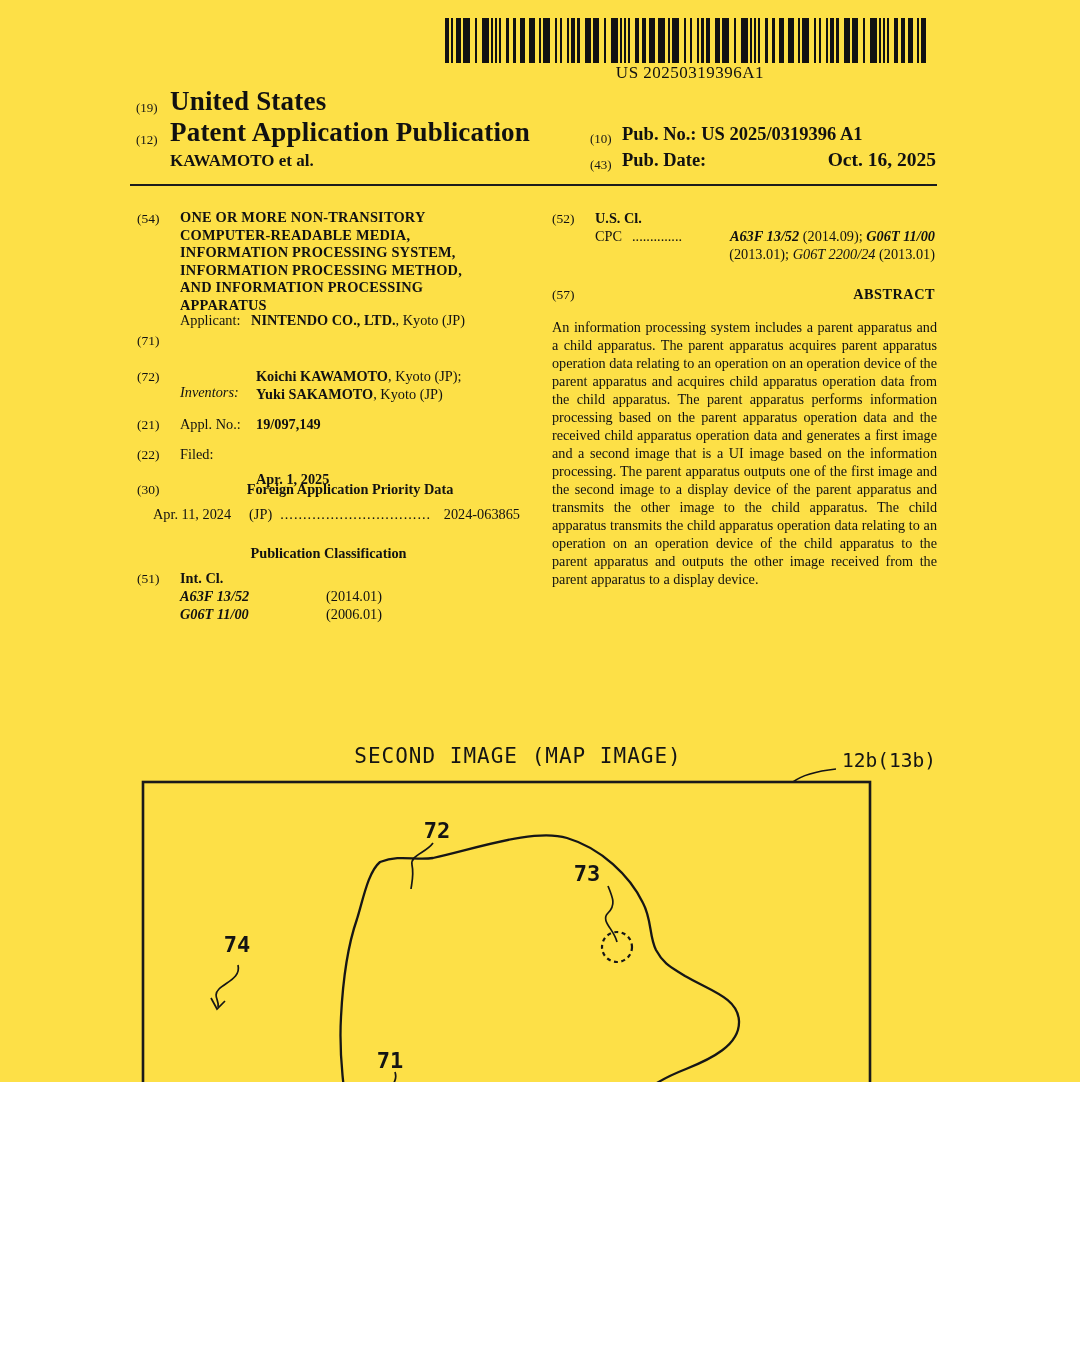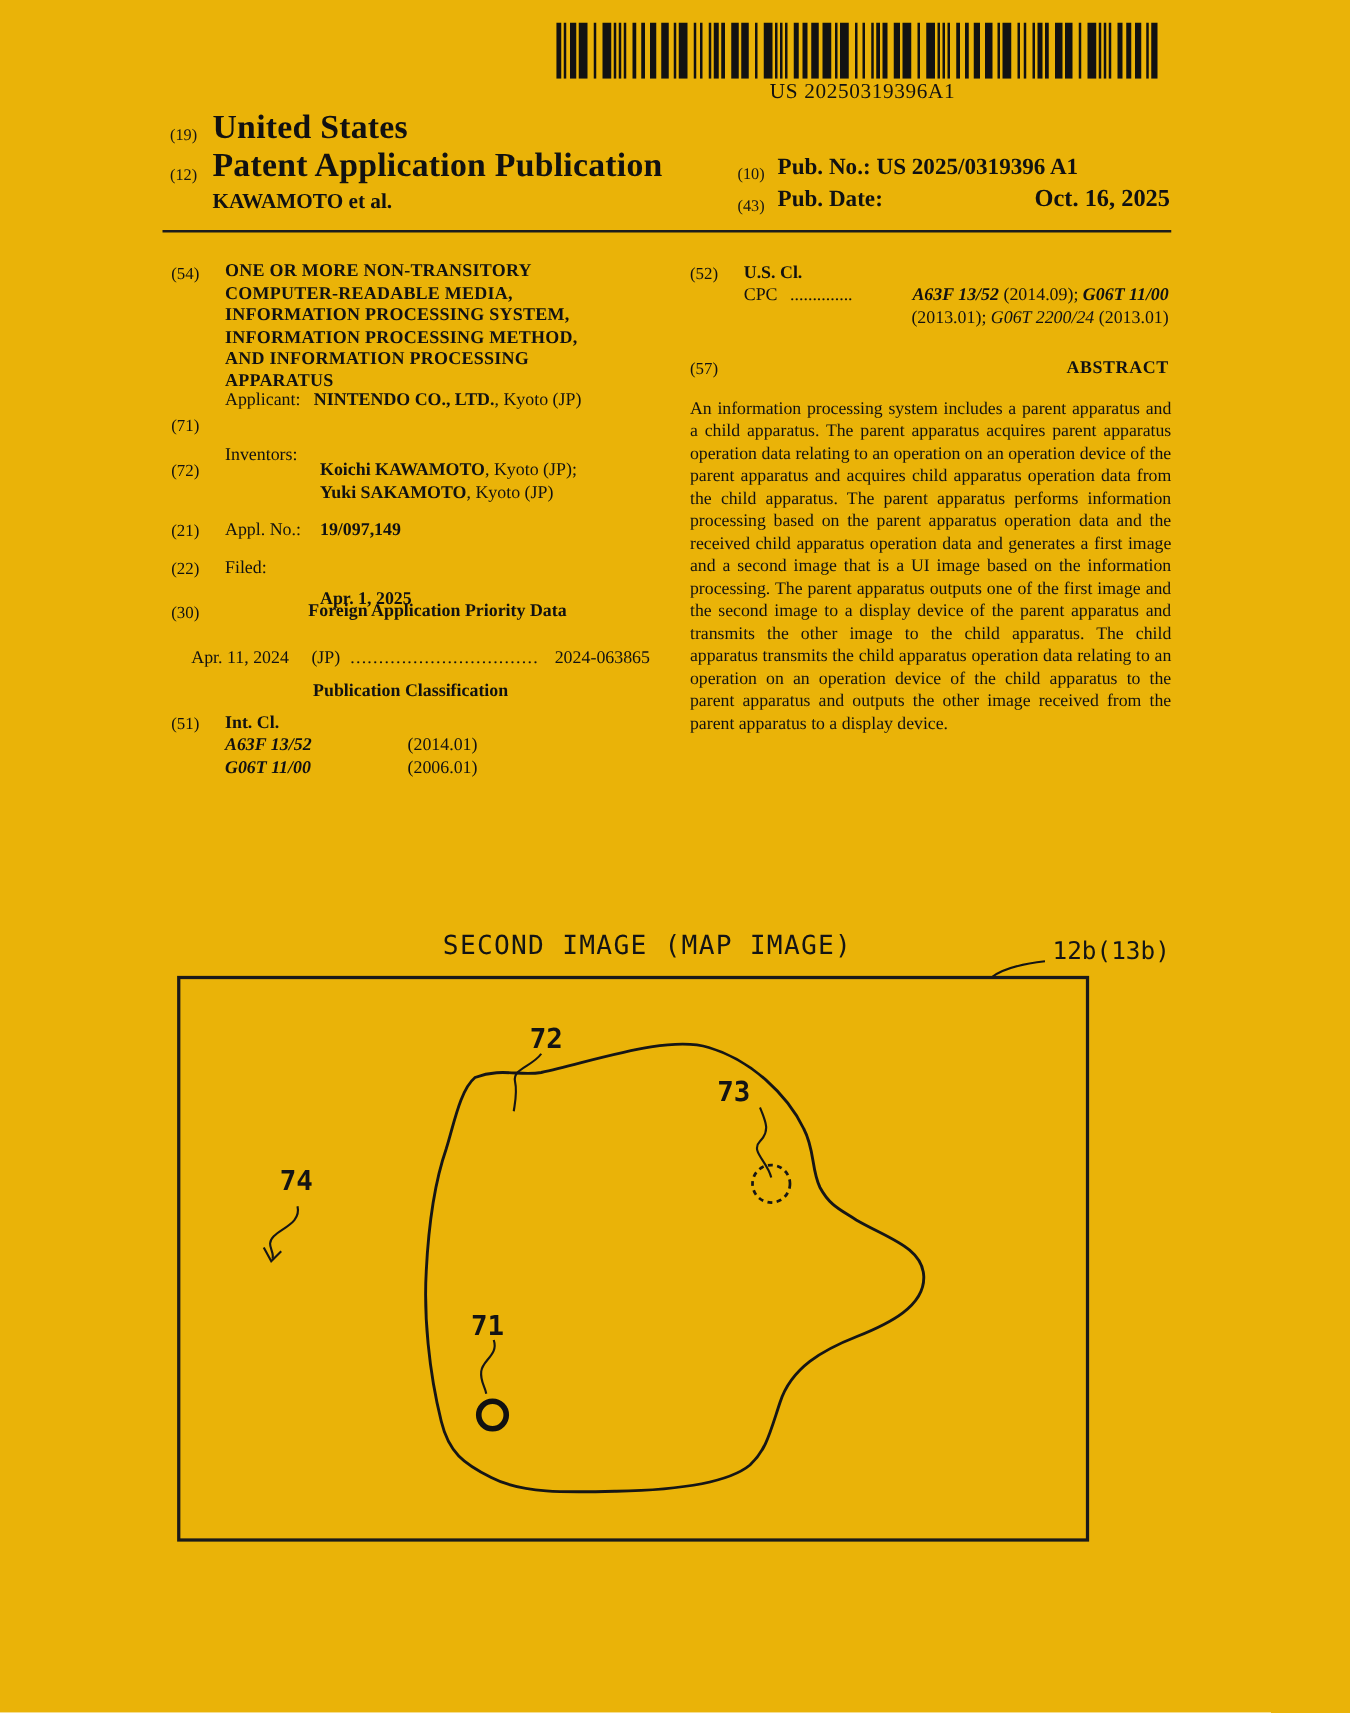--- a/index.html
+++ b/index.html
@@ -1,16 +1,16 @@
 <!DOCTYPE html>
 <html><head>
 <meta charset="utf-8">
 <style>
   html,body{margin:0;padding:0;background:#ffffff;}
-  .page{position:relative;width:1080px;height:1370px;background:#eab308;
+  .page{position:relative;width:1080px;height:1082px;background:#fde047;
         font-family:"Liberation Serif", serif;color:#111;overflow:hidden;}
   .abs{position:absolute;}
   
   .barcode{display:flex;align-items:stretch;height:45px;overflow:hidden;}
   .barcode .bar{background:#121212;flex:none;}
   .bc-text{font-size:17px;letter-spacing:.5px;text-align:center;}
   .inid{font-size:13px;color:#161616;}
   .h-big{font-size:27px;font-weight:bold;letter-spacing:.2px;}
   .h-auth{font-size:17px;font-weight:bold;}
   .h-pub{font-size:18.5px;font-weight:bold;}
@@ -136,38 +136,38 @@
     <div>APPARATUS</div>
   </div>
 
   <span class="num" style="top:333px;">(71)</span>
   <div class="abs biblio" style="left:180px;top:312px;">
     <span>Applicant:</span>&nbsp;&nbsp;
     <span class="b">NINTENDO CO., LTD.</span><span>, Kyoto (JP)</span>
   </div>
 
   <span class="num" style="top:369px;">(72)</span>
-  <div class="abs biblio" style="left:180px;top:356px;">Inventors:</div>
+  <div class="abs biblio" style="left:180px;top:384px;font-style:italic;">Inventors:</div>
   <div class="abs biblio" style="left:256px;top:368px;">
     <div><span class="b">Koichi KAWAMOTO</span><span>, Kyoto (JP);</span></div>
     <div><span class="b">Yuki SAKAMOTO</span><span>, Kyoto (JP)</span></div>
   </div>
 
   <span class="num" style="top:417px;">(21)</span>
   <div class="abs biblio" style="left:180px;top:416px;">Appl. No.:</div>
   <div class="abs biblio b" style="left:256px;top:416px;">19/097,149</div>
 
   <span class="num" style="top:447px;">(22)</span>
   <div class="abs biblio" style="left:180px;top:446px;">Filed:</div>
   <div class="abs biblio b" style="left:256px;top:446px;margin-top:25px;">Apr. 1, 2025</div>
 
   <span class="num" style="top:482px;">(30)</span>
   <div class="abs biblio b" style="left:180px;top:481px;width:340px;text-align:center;">Foreign Application Priority Data</div>
 
-  <div class="abs biblio cline" style="left:153px;top:518px;width:367px;">
+  <div class="abs biblio cline" style="left:153px;top:506px;width:367px;">
     <span>Apr. 11, 2024</span>
     <span style="width:18px;"></span>
     <span>(JP)</span>
     <span style="width:8px;"></span>
     <span class="dots">.................................</span>
     <span style="width:6px;"></span>
     <span>2024-063865</span>
   </div>
 
   <div class="abs biblio b" style="left:137px;top:545px;width:383px;text-align:center;">Publication Classification</div>

